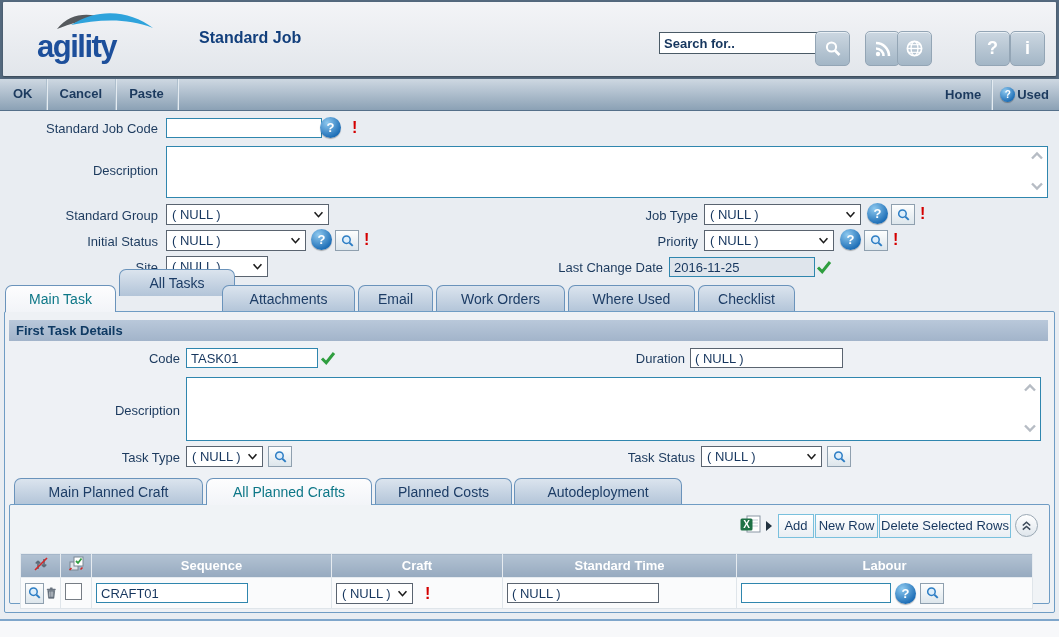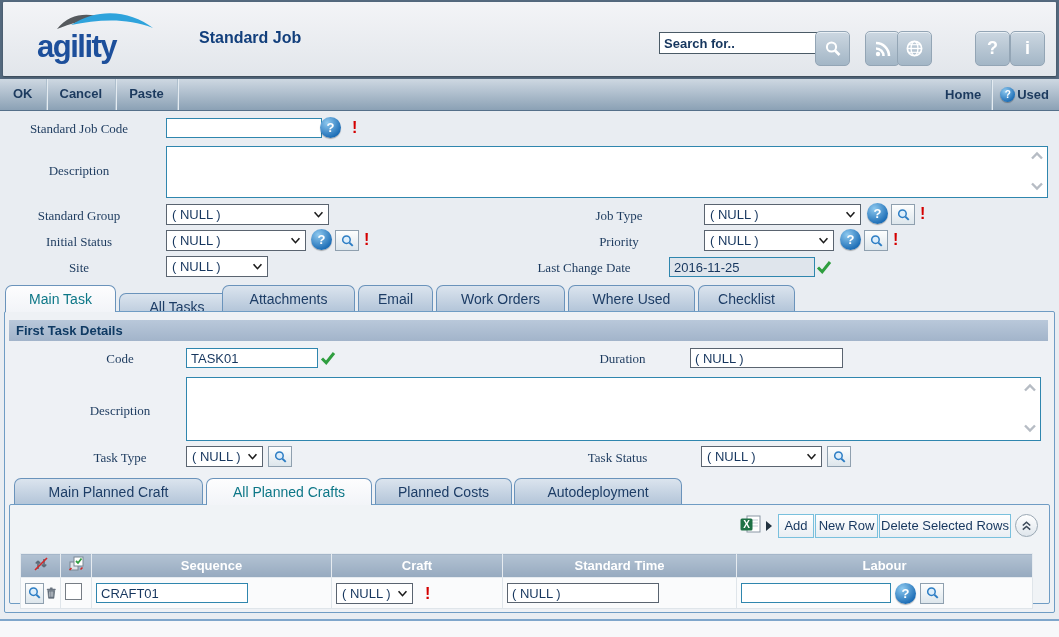--- a/index.html
+++ b/index.html
@@ -28,21 +28,21 @@
   .toolbar { position:absolute; left:0; top:79px; width:1059px; height:31px;
     background:linear-gradient(#ced8e2,#8ba1b5); border-bottom:1px solid #55708a;
     display:flex; align-items:stretch; font-size:13px; font-weight:bold; color:#1c3a5e; }
   .tbtn { padding:0 13px; line-height:30px; border-right:1px solid #aebfcd;
     box-shadow:1px 0 0 #e4ebf1; cursor:pointer; }
   .toolbar-right { margin-left:auto; display:flex; align-items:center; }
   .tbtn-home { padding:0 10px; line-height:30px; cursor:pointer; }
   .tbtn-help { display:flex; align-items:center; gap:2px; padding:0 10px 0 8px; line-height:30px;
     border-left:1px solid #aebfcd; box-shadow:inset 1px 0 0 #e4ebf1; cursor:pointer; }
   
-  .lbl { position:absolute; text-align:center; color:#1c3a5e; font-size:13px; line-height:21px;font-family:Liberation Serif, serif; }
+  .lbl { position:absolute; text-align:right; color:#1c3a5e; font-size:13px; line-height:21px; }
   .tin { position:absolute; height:18px; border:1px solid #2f86ae; background:#fff;
     font-size:13px; color:#16365e; padding:0 4px; font-family:"Liberation Sans",sans-serif; }
   .din { position:absolute; height:18px; border:1px solid #5a6470; background:#fff;
     font-size:13px; color:#16365e; padding:0 4px; font-family:"Liberation Sans",sans-serif; }
   .rin { background:#dfe5ec; }
   .ta { position:absolute; border:1px solid #2f86ae; background:#fff; }
   .sc { position:absolute; right:3px; width:14px; height:9px; cursor:pointer; }
   .sel { position:absolute; height:21px; border:1px solid #5a6470; background:#fff;
     display:flex; align-items:center; justify-content:space-between;
     padding:0 4px 0 5px; font-size:13px; color:#16365e; box-sizing:border-box; cursor:pointer; }
@@ -224,21 +224,21 @@
       </svg>
   </div>
 
   <div class="lbl" style="left:505px;top:257px;width:158px">Last Change Date</div>
   <input class="tin rin" style="left: 669px; top: 257px; width: 136px;" readonly="" value="2016-11-25">
   <svg class="ok" style="left:816px;top:260px" width="16" height="14" viewBox="0 0 16 14">
       <path d="M2 7.5 L6.2 11.7 L14 2" stroke="#2f9e3f" stroke-width="3" fill="none"></path>
     </svg>
 
   <div class="tab active" style="left:5px;top:285px;width:111px">Main Task</div>
-  <div class="tab" style="left:119px;top:293px;width:116px">All Tasks</div>
+  <div class="tab" style="left:119px;top:269px;width:116px">All Tasks</div>
   <div class="tab" style="left:222px;top:285px;width:133px">Attachments</div>
   <div class="tab" style="left:358px;top:285px;width:75px">Email</div>
   <div class="tab" style="left:436px;top:285px;width:129px">Work Orders</div>
   <div class="tab" style="left:568px;top:285px;width:127px">Where Used</div>
   <div class="tab" style="left:698px;top:285px;width:97px">Checklist</div>
 
   <div class="panel" style="left:4px;top:311px;width:1049px;height:300px"></div>
   <div class="secbar" style="left:9px;top:320px;width:1039px;height:21px">First Task Details</div>
 
   <div class="lbl" style="left:60px;top:348px;width:120px">Code</div>

